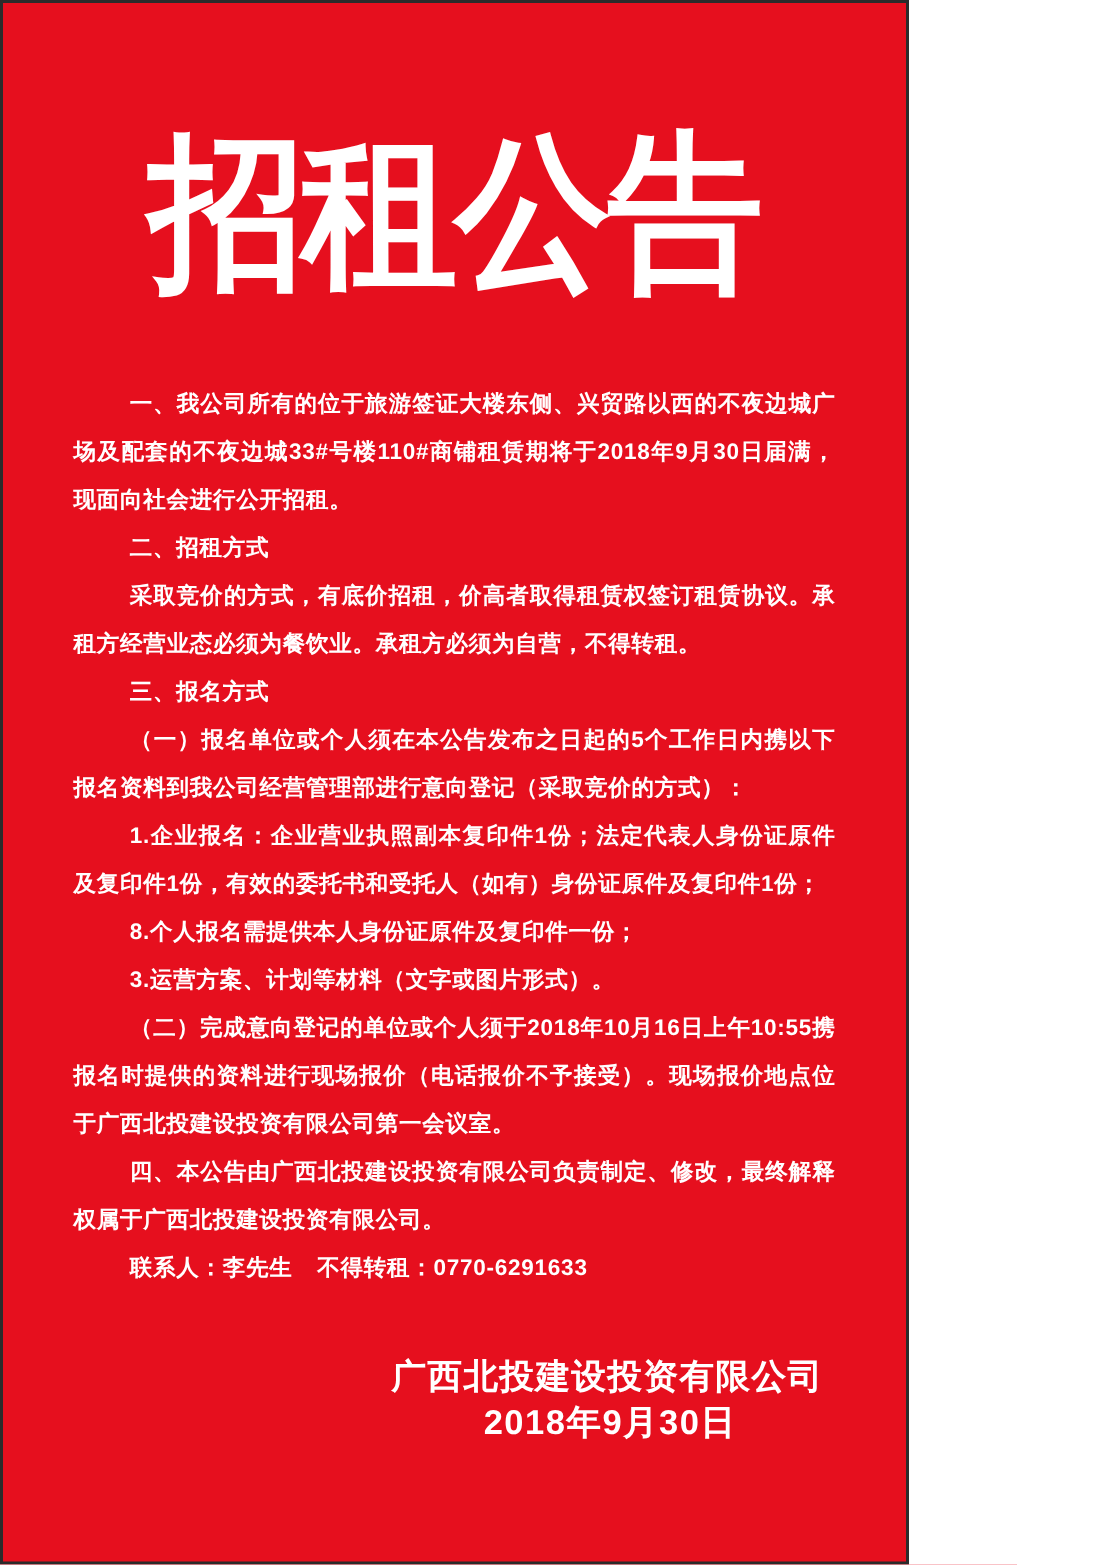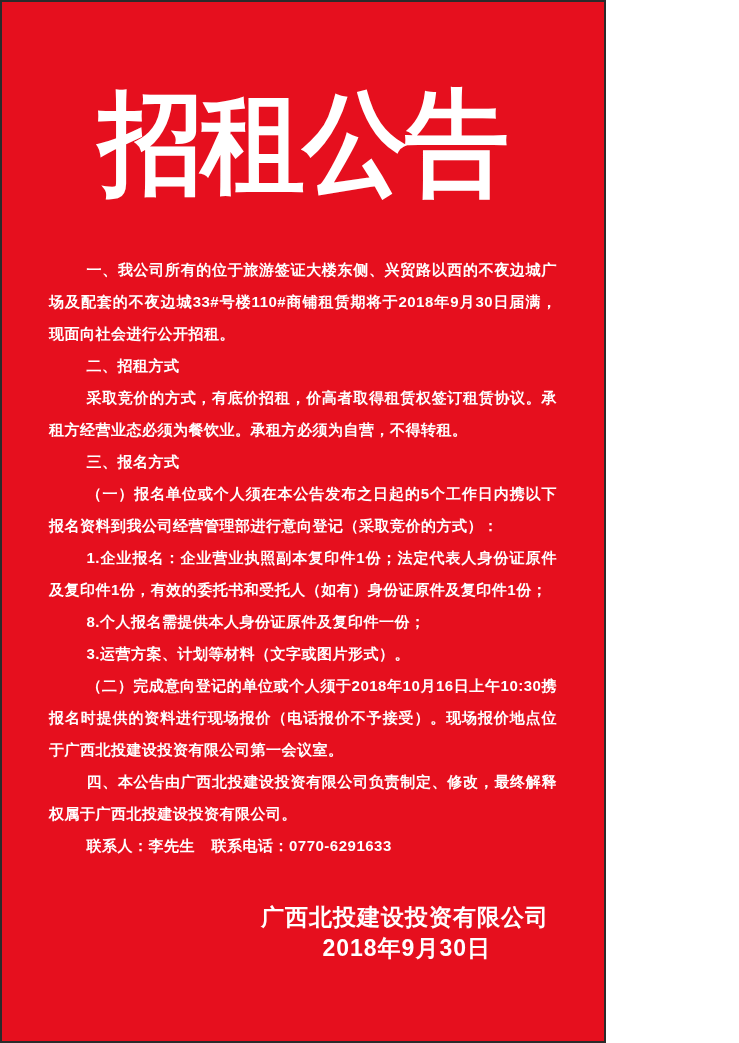--- a/index.html
+++ b/index.html
@@ -77,25 +77,25 @@
 
   <div class="body-text">
     <p class="para">一、我公司所有的位于旅游签证大楼东侧、兴贸路以西的不夜边城广场及配套的不夜边城33#号楼110#商铺租赁期将于2018年9月30日届满，现面向社会进行公开招租。</p>
     <p class="para">二、招租方式</p>
     <p class="para">采取竞价的方式，有底价招租，价高者取得租赁权签订租赁协议。承租方经营业态必须为餐饮业。承租方必须为自营，不得转租。</p>
     <p class="para">三、报名方式</p>
     <p class="para">（一）报名单位或个人须在本公告发布之日起的5个工作日内携以下报名资料到我公司经营管理部进行意向登记（采取竞价的方式）：</p>
     <p class="para">1.企业报名：企业营业执照副本复印件1份；法定代表人身份证原件及复印件1份，有效的委托书和受托人（如有）身份证原件及复印件1份；</p>
     <p class="para">8.个人报名需提供本人身份证原件及复印件一份；</p>
     <p class="para">3.运营方案、计划等材料（文字或图片形式）。</p>
-    <p class="para">（二）完成意向登记的单位或个人须于2018年10月16日上午10:30携报名时提供的资料进行现场报价（电话报价不予接受）。现场报价地点位于广西北投建设投资有限公司第一会议室。</p>
+    <p class="para">（二）完成意向登记的单位或个人须于2018年10月16日上午10:55携报名时提供的资料进行现场报价（电话报价不予接受）。现场报价地点位于广西北投建设投资有限公司第一会议室。</p>
     <p class="para">四、本公告由广西北投建设投资有限公司负责制定、修改，最终解释权属于广西北投建设投资有限公司。</p>
 
     <p class="para contact">
-      <span>联系人：</span><span>李先生</span><span class="phone-label">联系电话：</span><span>0770-6291633</span>
+      <span>联系人：</span><span>李先生</span><span class="phone-label">不得转租：</span><span>0770-6291633</span>
     </p>
   </div>
 
   <div class="signature">
     <p class="company">广西北投建设投资有限公司</p>
     <p class="date">2018年9月30日</p>
   </div>
 
 </div>
 

